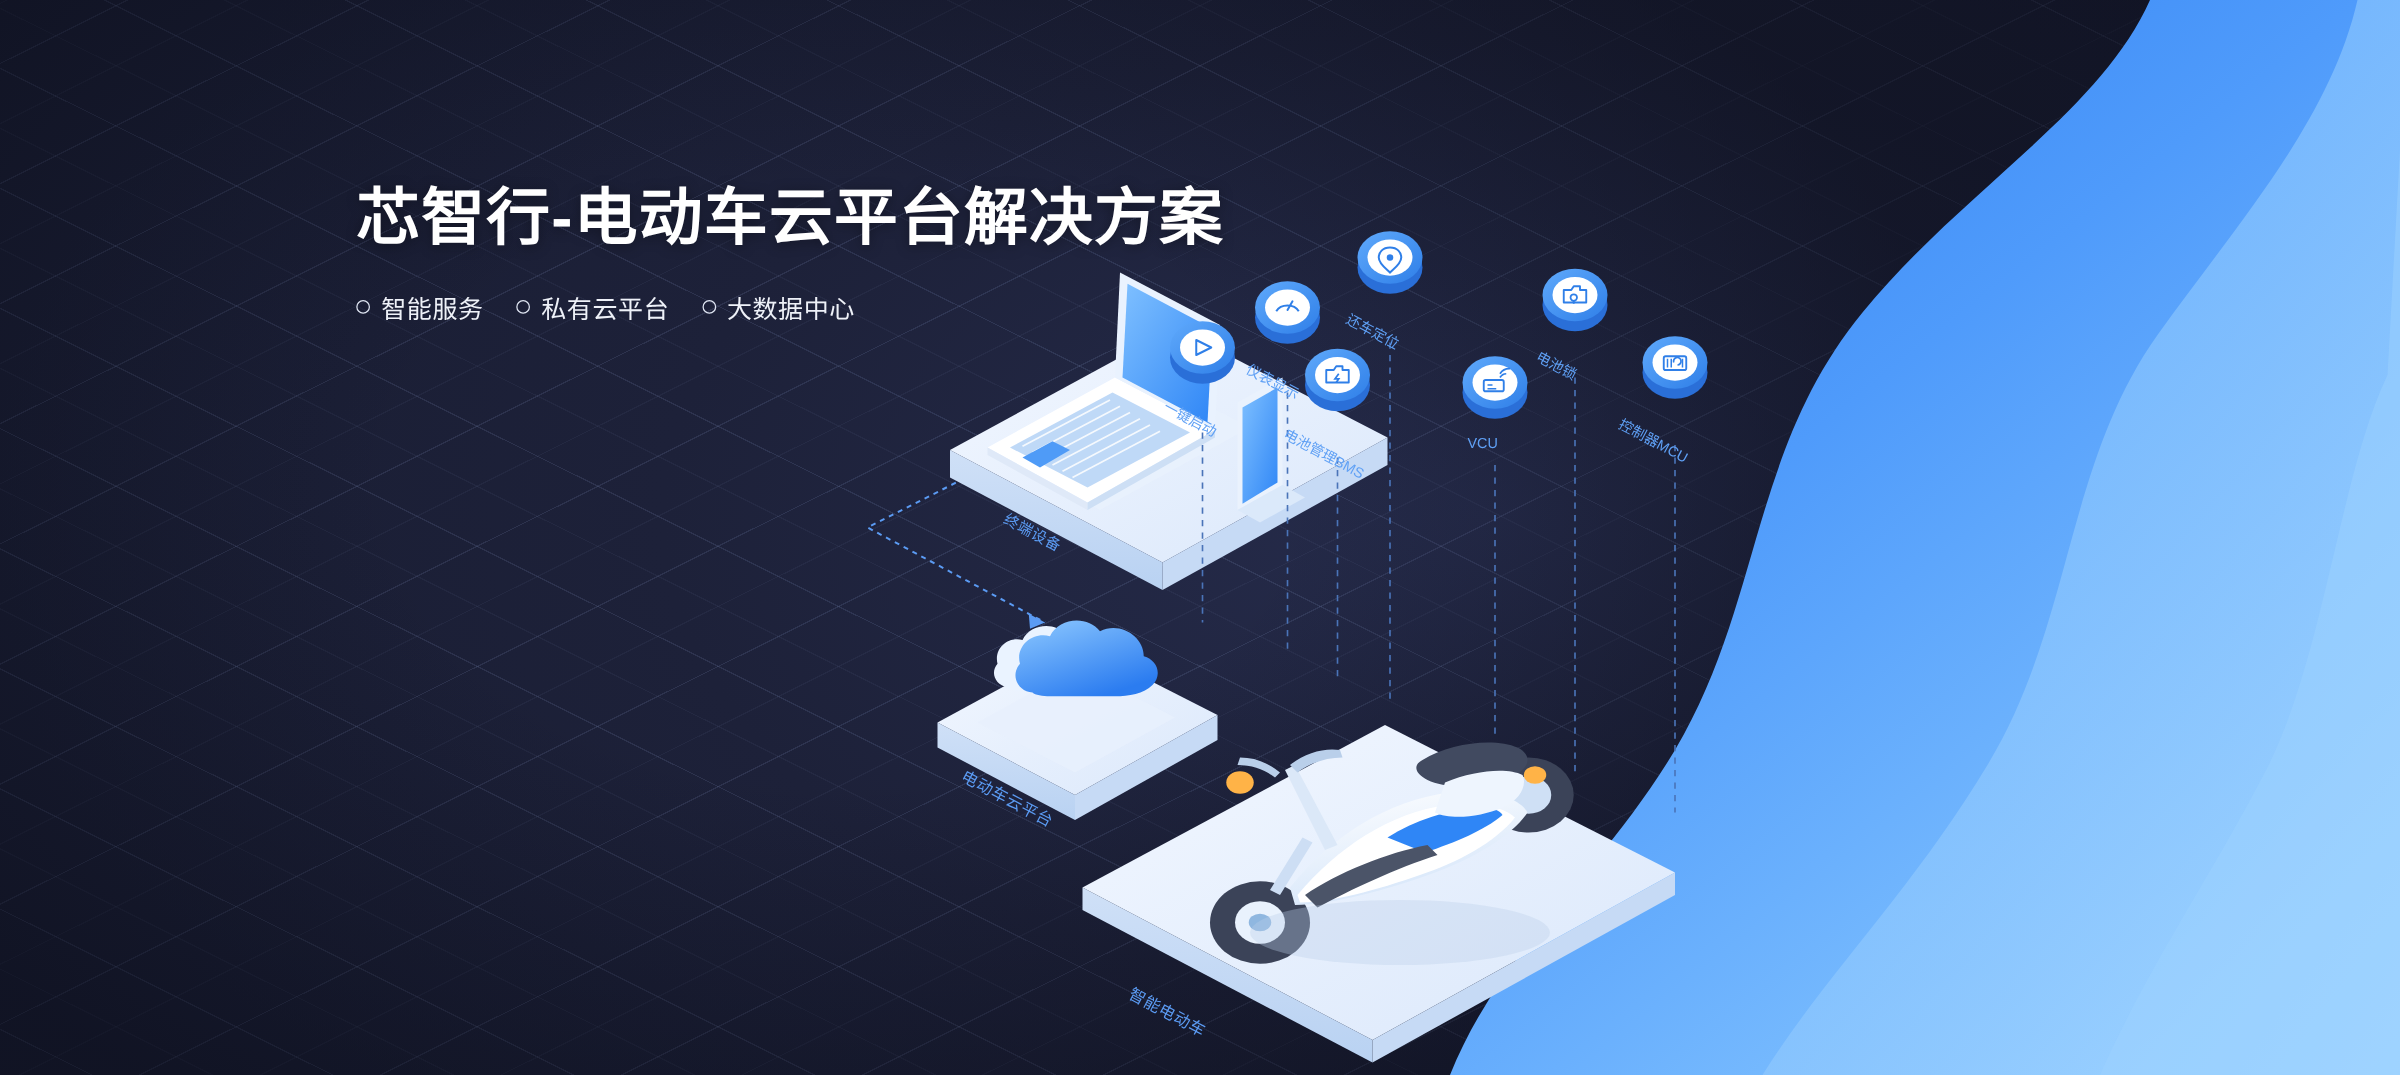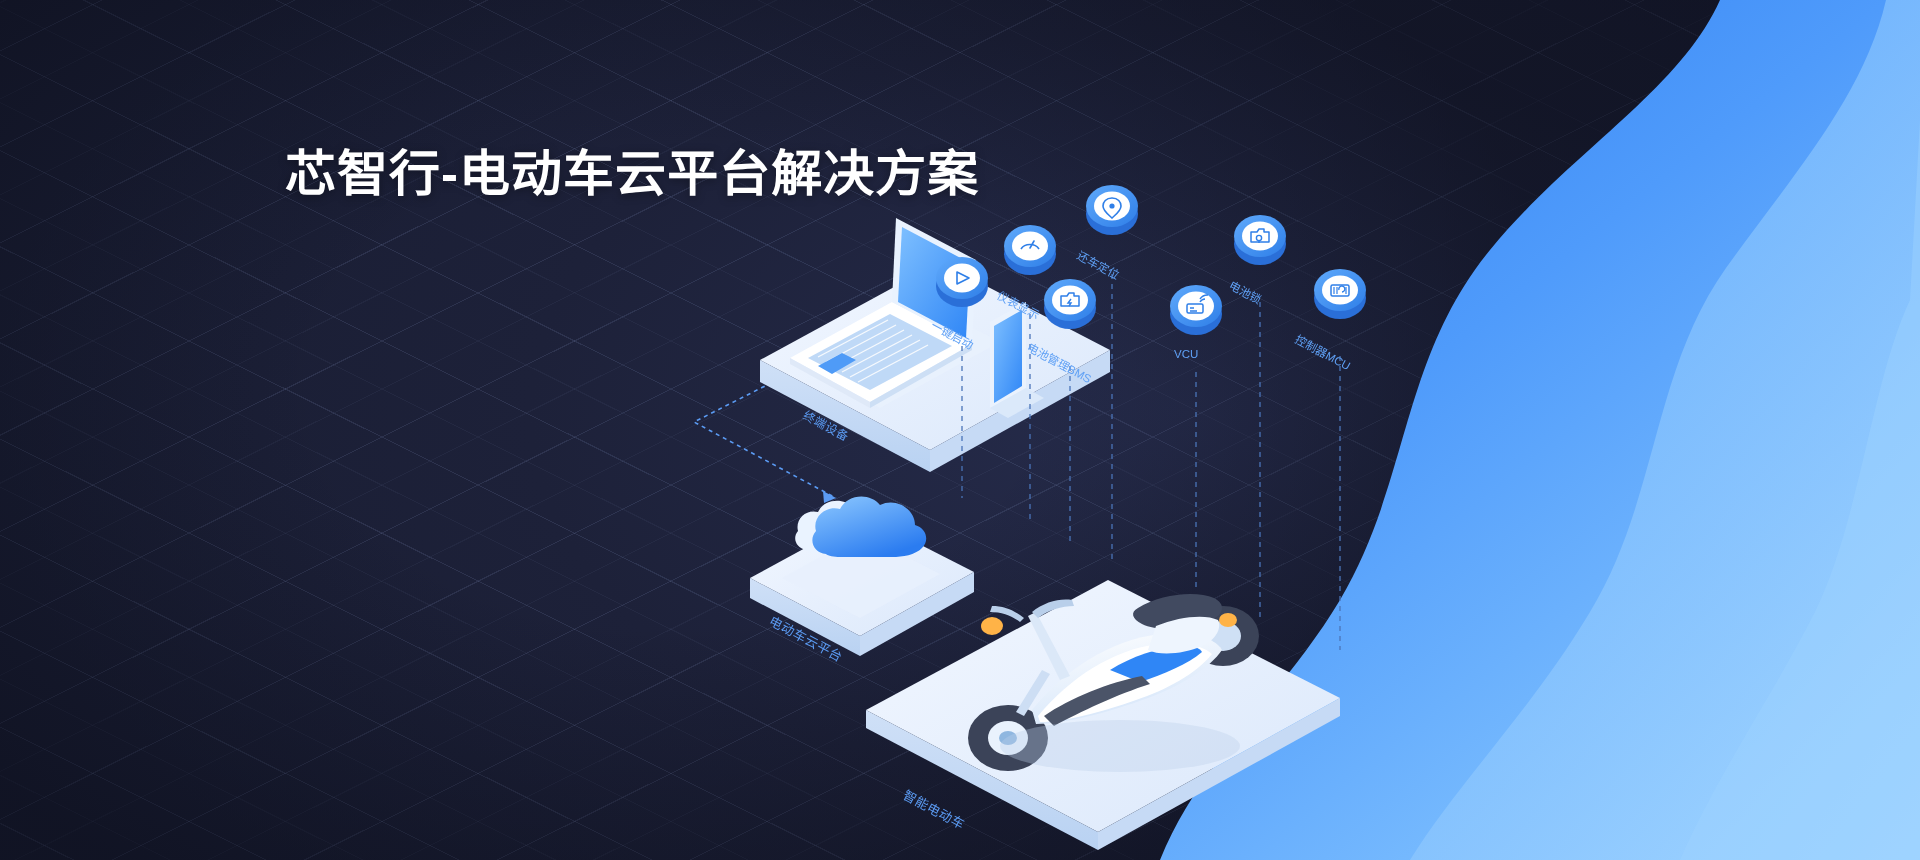--- a/index.html
+++ b/index.html
@@ -116,20 +116,34 @@
     <path d="M760,120 L760,860 L520,860 C560,770 610,700 655,612
              C700,520 712,380 750,300 Z" fill="#9ed3ff" opacity=".45"></path>
   </svg>
 
   <div class="textblock">
     <div class="headline">芯智行-电动车云平台解决方案</div>
 
     <div class="subtitle">
     </div>
 
+    <div class="features">
+      <div class="feature">
+        <span class="dot"></span>
+        <span>智能服务</span>
+      </div>
+      <div class="feature">
+        <span class="dot"></span>
+        <span>私有云平台</span>
+      </div>
+      <div class="feature">
+        <span class="dot"></span>
+        <span>大数据中心</span>
+      </div>
+    </div>
   </div>
 
   <div class="illo">
   <svg viewBox="0 0 1000 680" preserveAspectRatio="xMidYMid meet">
     <defs>
       <linearGradient id="slabTop" x1="0" y1="0" x2="1" y2="1">
         <stop offset="0%" stop-color="#f2f7ff"></stop>
             <stop offset="100%" stop-color="#dbe8fb"></stop>
       </linearGradient>
       <linearGradient id="slabSide" x1="0" y1="0" x2="0" y2="1">

